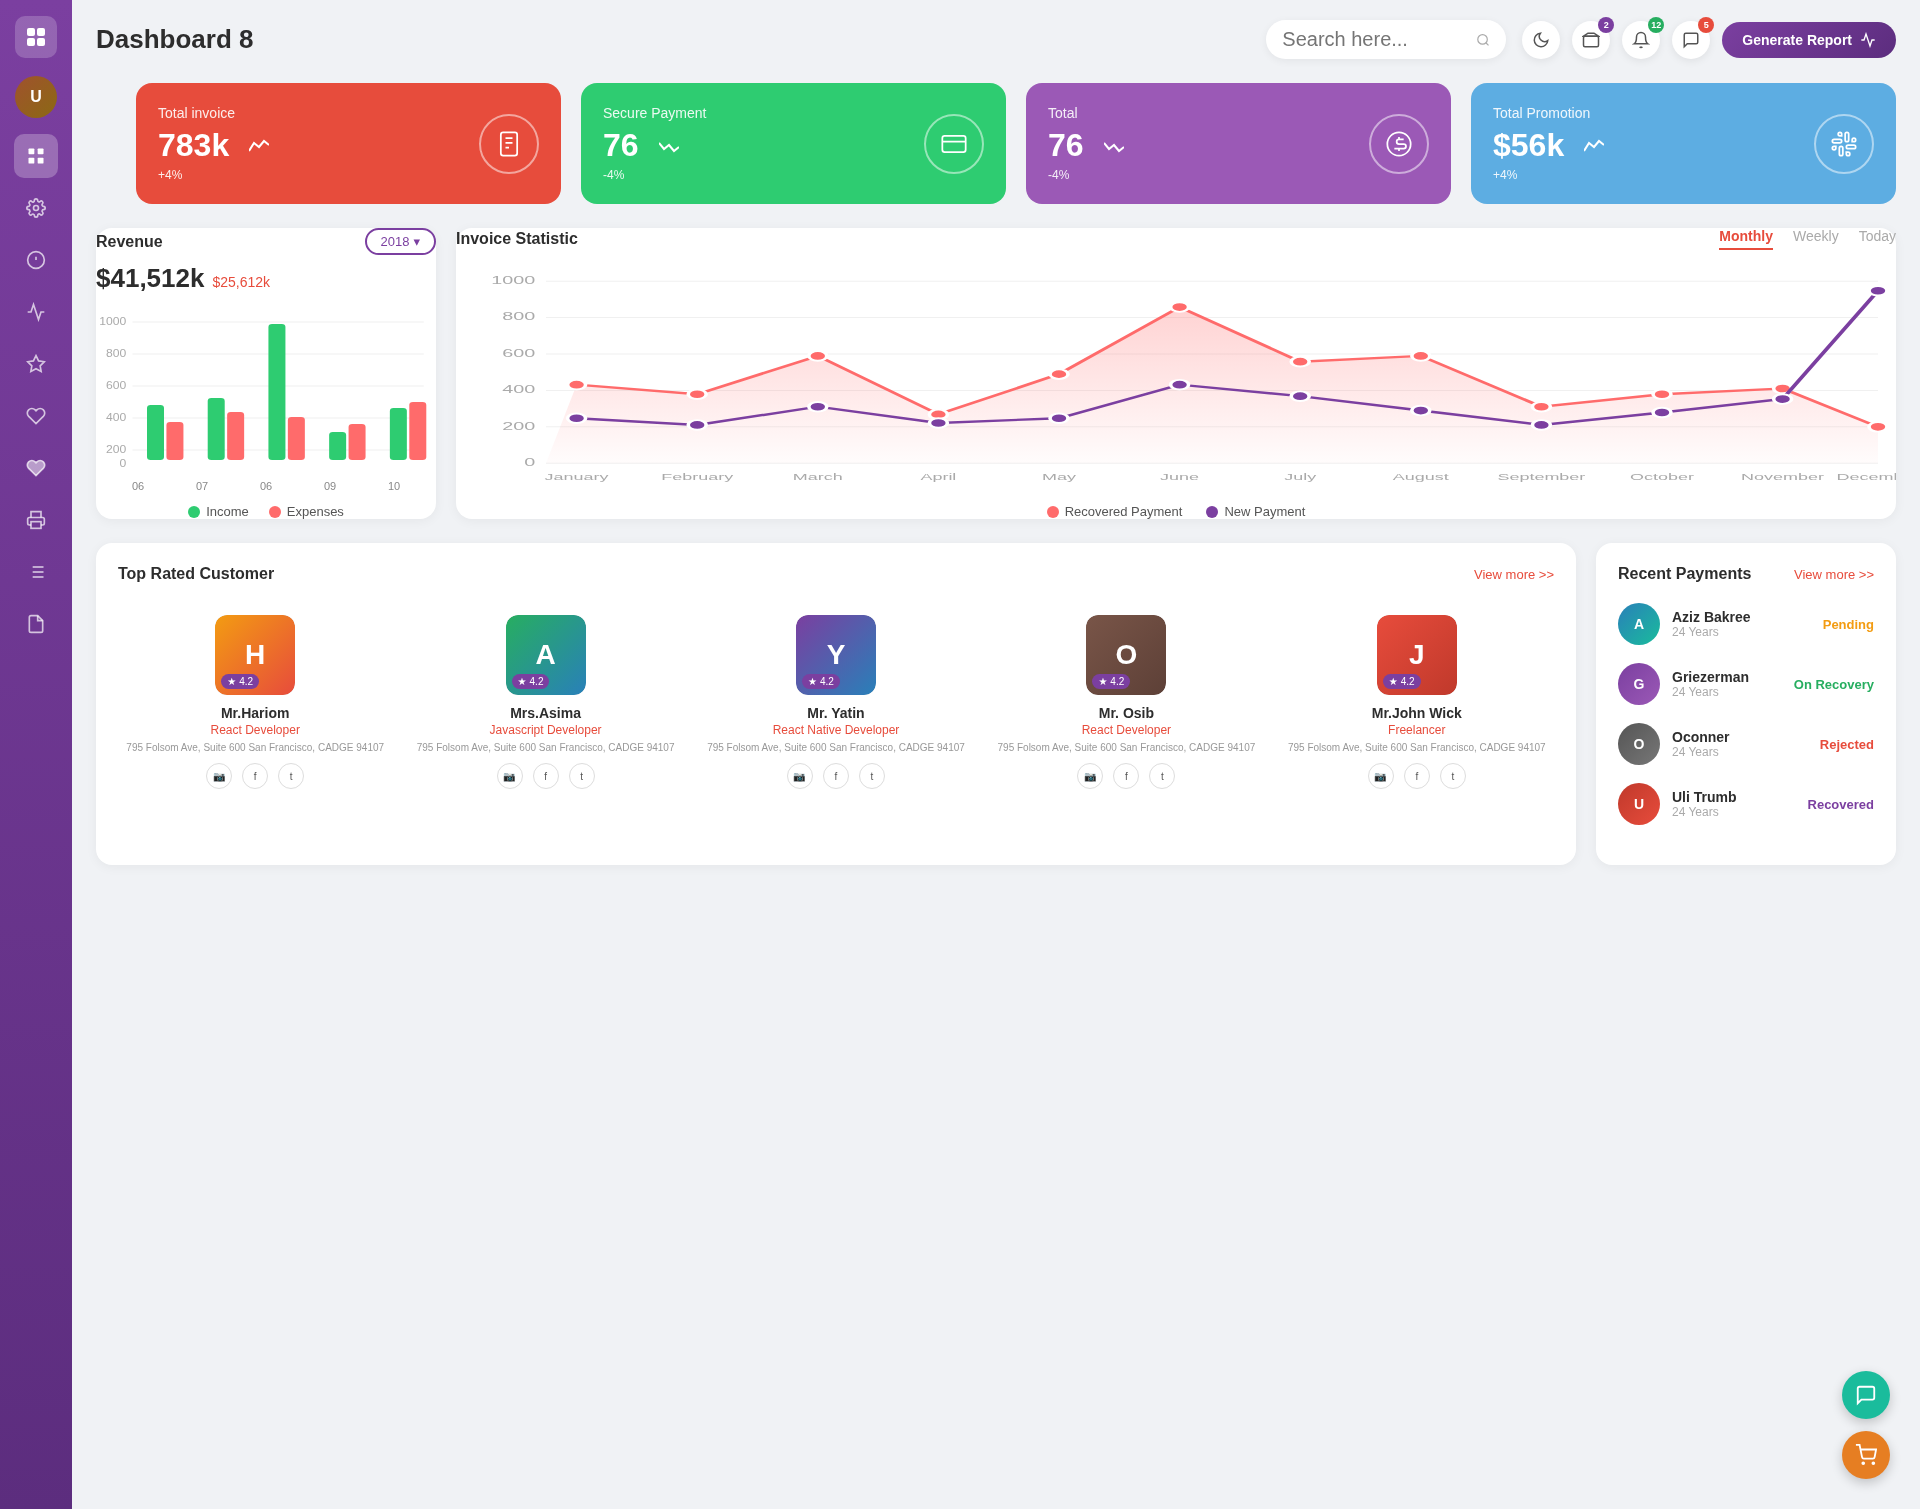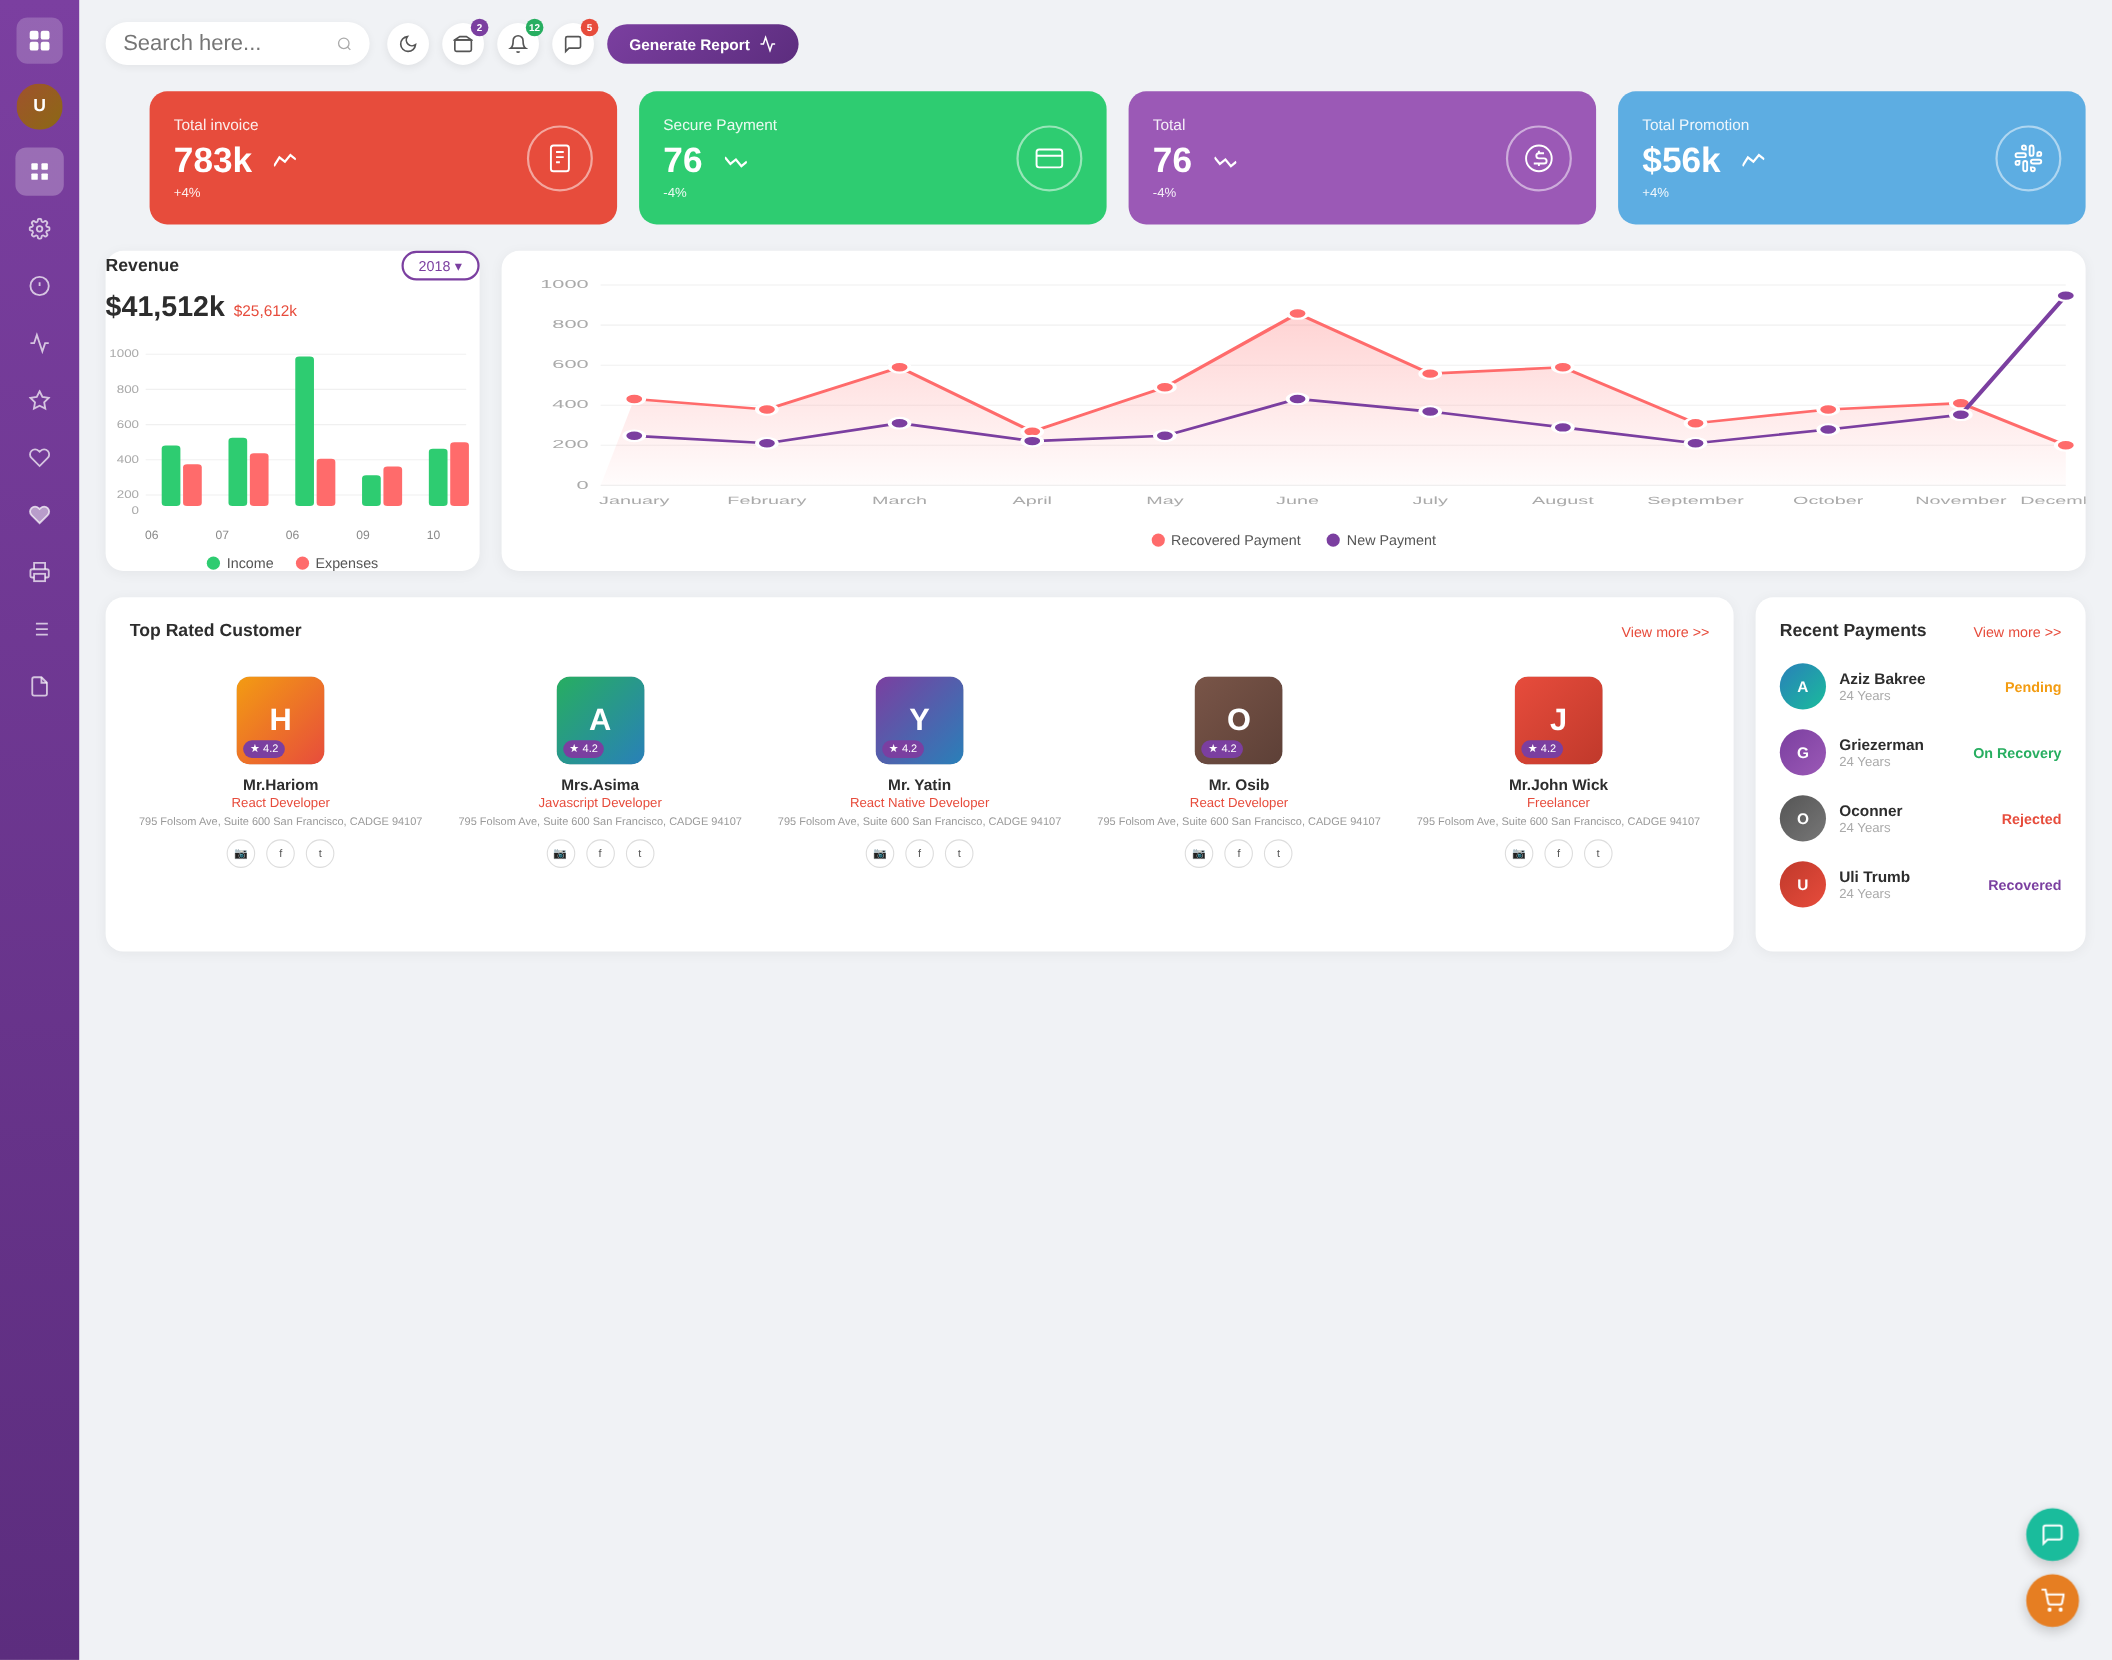--- a/index.html
+++ b/index.html
@@ -451,20 +451,21 @@
     <svg viewBox="0 0 24 24" fill="none" stroke="currentColor" stroke-width="2">
         <path d="M14 2H6a2 2 0 0 0-2 2v16a2 2 0 0 0 2 2h12a2 2 0 0 0 2-2V8z"></path>
         <polyline points="14 2 14 8 20 8"></polyline>
       </svg>
   </div>
 </div>
 
 <div class="main">
 
   <div class="header">
+    <div class="header-title">Dashboard 8</div>
     <div class="search-bar">
       <input type="text" placeholder="Search here..." style="">
       <svg viewBox="0 0 24 24" fill="none" stroke="#aaa" stroke-width="2" width="16" height="16">
           <circle cx="11" cy="11" r="8"></circle>
           <line x1="21" y1="21" x2="16.65" y2="16.65"></line>
         </svg>
     </div>
     <div class="header-icons">
       <div class="icon-btn">
         <svg viewBox="0 0 24 24" fill="none" stroke="#555" stroke-width="2" width="18" height="18">
@@ -644,20 +645,28 @@
           <span>Income</span>
         </div>
         <div class="legend-item">
           <div class="legend-dot" style="background:#ff6b6b;"></div>
           <span>Expenses</span>
         </div>
       </div>
     </div>
 
     <div class="chart-card">
+      <div class="chart-header">
+        <div class="chart-title">Invoice Statistic</div>
+        <div class="invoice-tabs">
+          <div class="invoice-tab active">Monthly</div>
+          <div class="invoice-tab">Weekly</div>
+          <div class="invoice-tab">Today</div>
+        </div>
+      </div>
       <div class="line-chart-area">
         <svg viewBox="0 0 800 240" style="width:100%;height:230px;" preserveAspectRatio="none">
 
           <line x1="50" y1="20" x2="790" y2="20" stroke="#f0f0f0" stroke-width="1"></line>
           <line x1="50" y1="58" x2="790" y2="58" stroke="#f0f0f0" stroke-width="1"></line>
           <line x1="50" y1="96" x2="790" y2="96" stroke="#f0f0f0" stroke-width="1"></line>
           <line x1="50" y1="134" x2="790" y2="134" stroke="#f0f0f0" stroke-width="1"></line>
           <line x1="50" y1="172" x2="790" y2="172" stroke="#f0f0f0" stroke-width="1"></line>
           <line x1="50" y1="210" x2="790" y2="210" stroke="#f0f0f0" stroke-width="1"></line>
 

